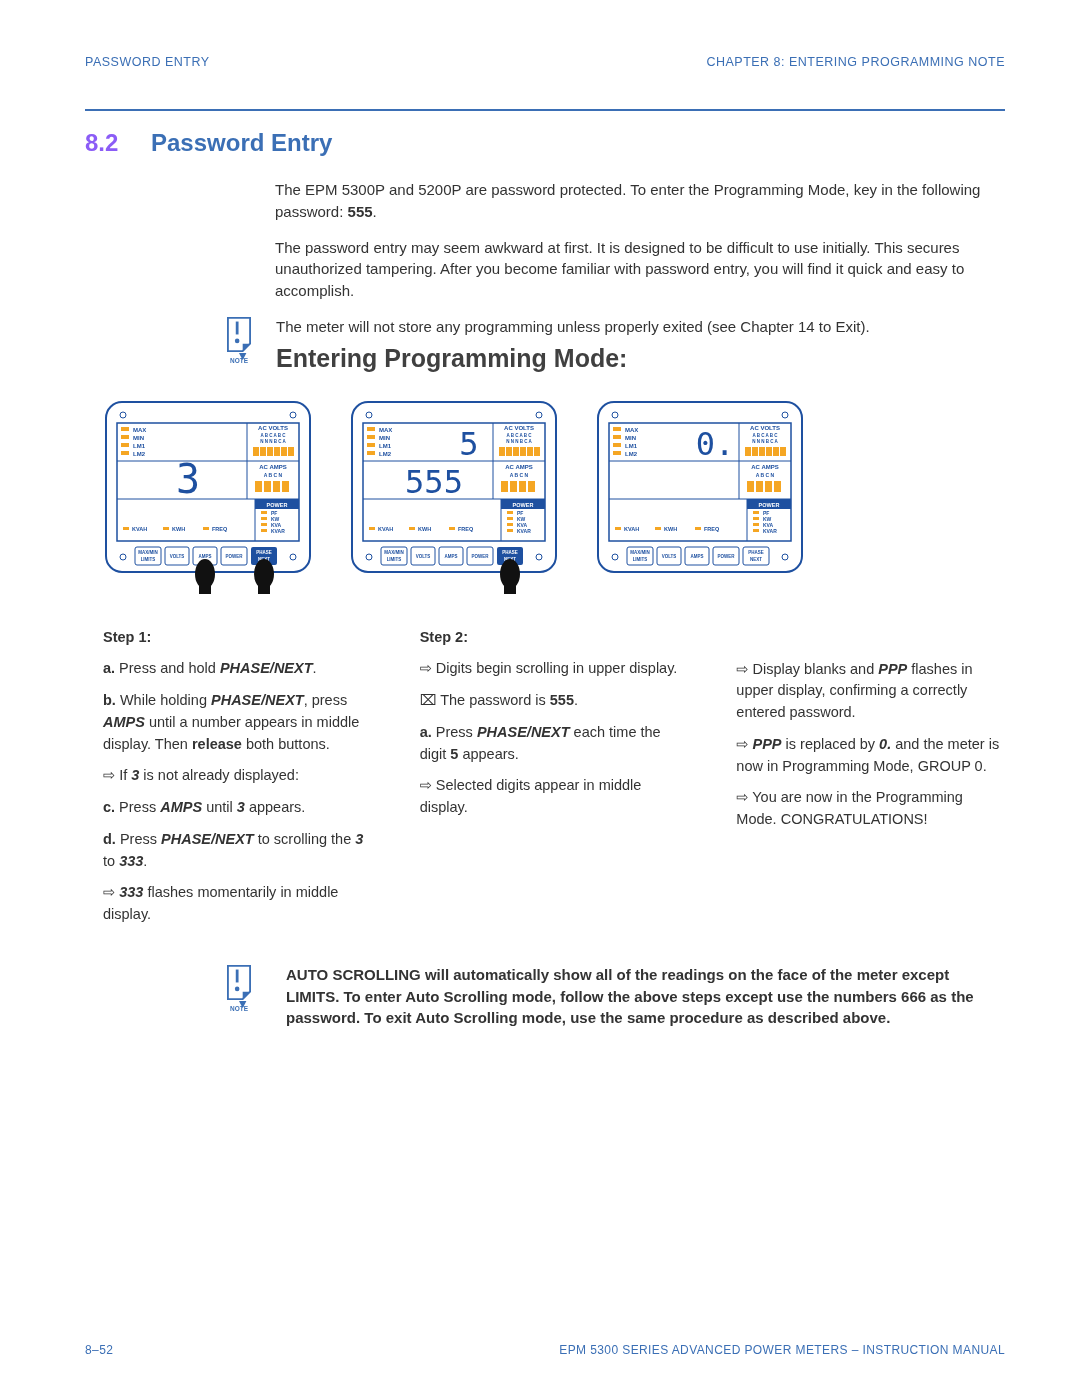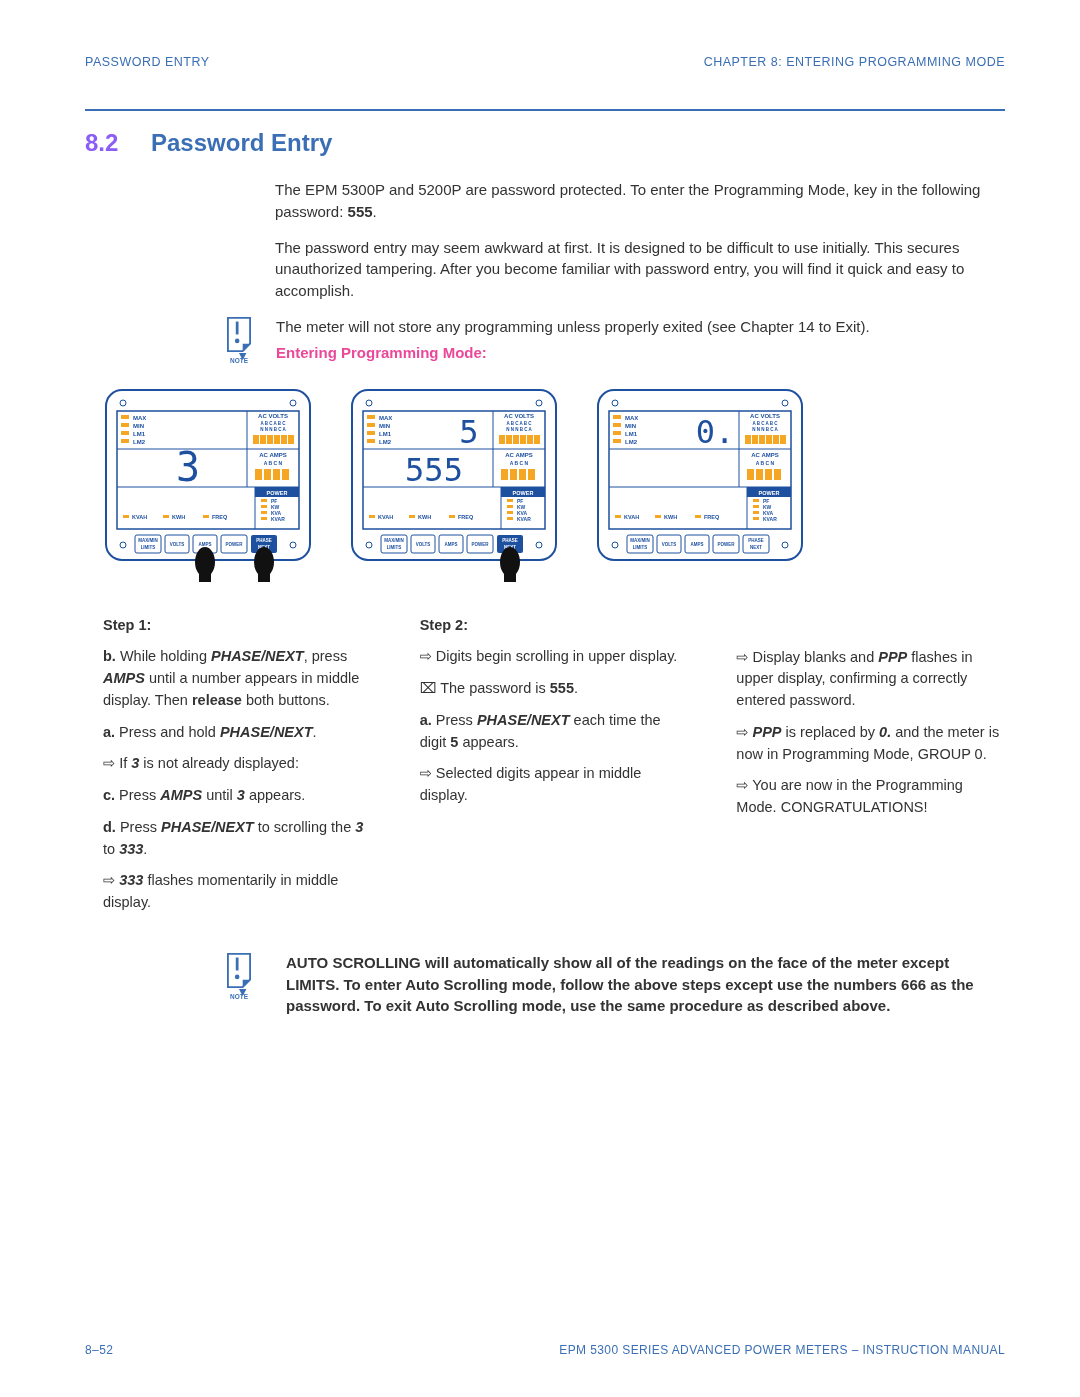--- a/index.html
+++ b/index.html
@@ -28,21 +28,21 @@
   }
   .section-row { display: flex; align-items: baseline; gap: 18px; margin-bottom: 22px;}
   .section-num { color: #8b5cf6; font-size: 24px; font-weight: 600; width: 48px; }
   .section-title { color: #3b6fb5; font-size: 24px; font-weight: 600; }
   .body-indent { margin-left: 190px; margin-right: 10px; }
   .para { margin-bottom: 14px; line-height: 1.45; }
   .note-row { display:flex; gap:18px; align-items:flex-start; margin-left:135px; margin-right:10px;}
   .note-icon { width: 38px; flex:0 0 38px; }
   .note-icon svg { width:38px; height:48px; }
   .note-text { flex:1; line-height:1.45; }
-  .sub-title { color:#ec4899; font-size:15px; font-weight:600; margin-top:6px; margin-bottom:26px; }
+  .sub-title { color:#404040; font-size:25px; font-weight:600; margin-top:6px; margin-bottom:26px; }
   .meters-row { display:flex; gap:36px; justify-content:flex-start; margin-left:18px; margin-bottom:30px;}
   .meter-wrap { width:210px; position:relative; }
   .meter-svg { width:210px; height:195px; }
   .steps-row { display:flex; gap:48px; margin-left:18px; }
   .step-col { flex:1; font-size:14.5px; line-height:1.5; }
   .step-col p { margin-bottom:10px; }
   .step-label { font-weight:700; margin-bottom:8px; }
   .arrow { font-family: Arial, sans-serif; }
   .bold { font-weight:700; }
   .boldital { font-weight:700; font-style:italic; }
@@ -60,21 +60,21 @@
     letter-spacing:0.4px;
     text-align:right;
   }
   .stop-sign { font-family: Arial; }
 </style>
 </head>
 <body>
 
 <div class="header-row">
   <span>PASSWORD ENTRY</span>
-  <span>CHAPTER 8: ENTERING PROGRAMMING MODE</span>
+  <span>CHAPTER 8: ENTERING PROGRAMMING NOTE</span>
 </div>
 
 <hr class="rule">
 
 <div class="section-row">
   <div class="section-num">8.2</div>
   <div class="section-title">Password Entry</div>
 </div>
 
 <div class="body-indent">
@@ -366,22 +366,22 @@
           <text x="161" y="155">PHASE</text>
           <text x="161" y="162">NEXT</text>
       </g>
     </svg>
   </div>
 </div>
 
 <div class="steps-row">
   <div class="step-col">
     <p class="step-label">Step 1:</p>
+    <p><span class="bold">a.</span><span> Press and hold </span><span class="boldital">PHASE/NEXT</span><span>.</span></p>
     <p><span class="bold">b.</span><span> While holding </span><span class="boldital">PHASE/NEXT</span><span>,  press </span><span class="boldital">AMPS</span><span> until a number appears in middle display. Then </span><span class="bold">release</span><span> both buttons.</span></p>
-    <p><span class="bold">a.</span><span> Press and hold </span><span class="boldital">PHASE/NEXT</span><span>.</span></p>
     <p><span class="arrow">⇨ If </span><span class="boldital">3</span><span> is not already displayed:</span></p>
     <p><span class="bold">c.</span><span> Press </span><span class="boldital">AMPS</span><span> until </span><span class="boldital">3</span><span> appears.</span></p>
     <p><span class="bold">d.</span><span> Press </span><span class="boldital">PHASE/NEXT</span><span> to scrolling the </span><span class="boldital">3</span><span> to </span><span class="boldital">333</span><span>.</span></p>
     <p><span class="arrow">⇨   </span><span class="boldital">333</span><span> flashes momentarily in middle display.</span></p>
   </div>
 
   <div class="step-col">
     <p class="step-label">Step 2:</p>
     <p>⇨ Digits begin scrolling in upper display.</p>
     <p><span class="stop-sign">⌧ The password is </span><span class="bold">555</span><span>.</span></p>

